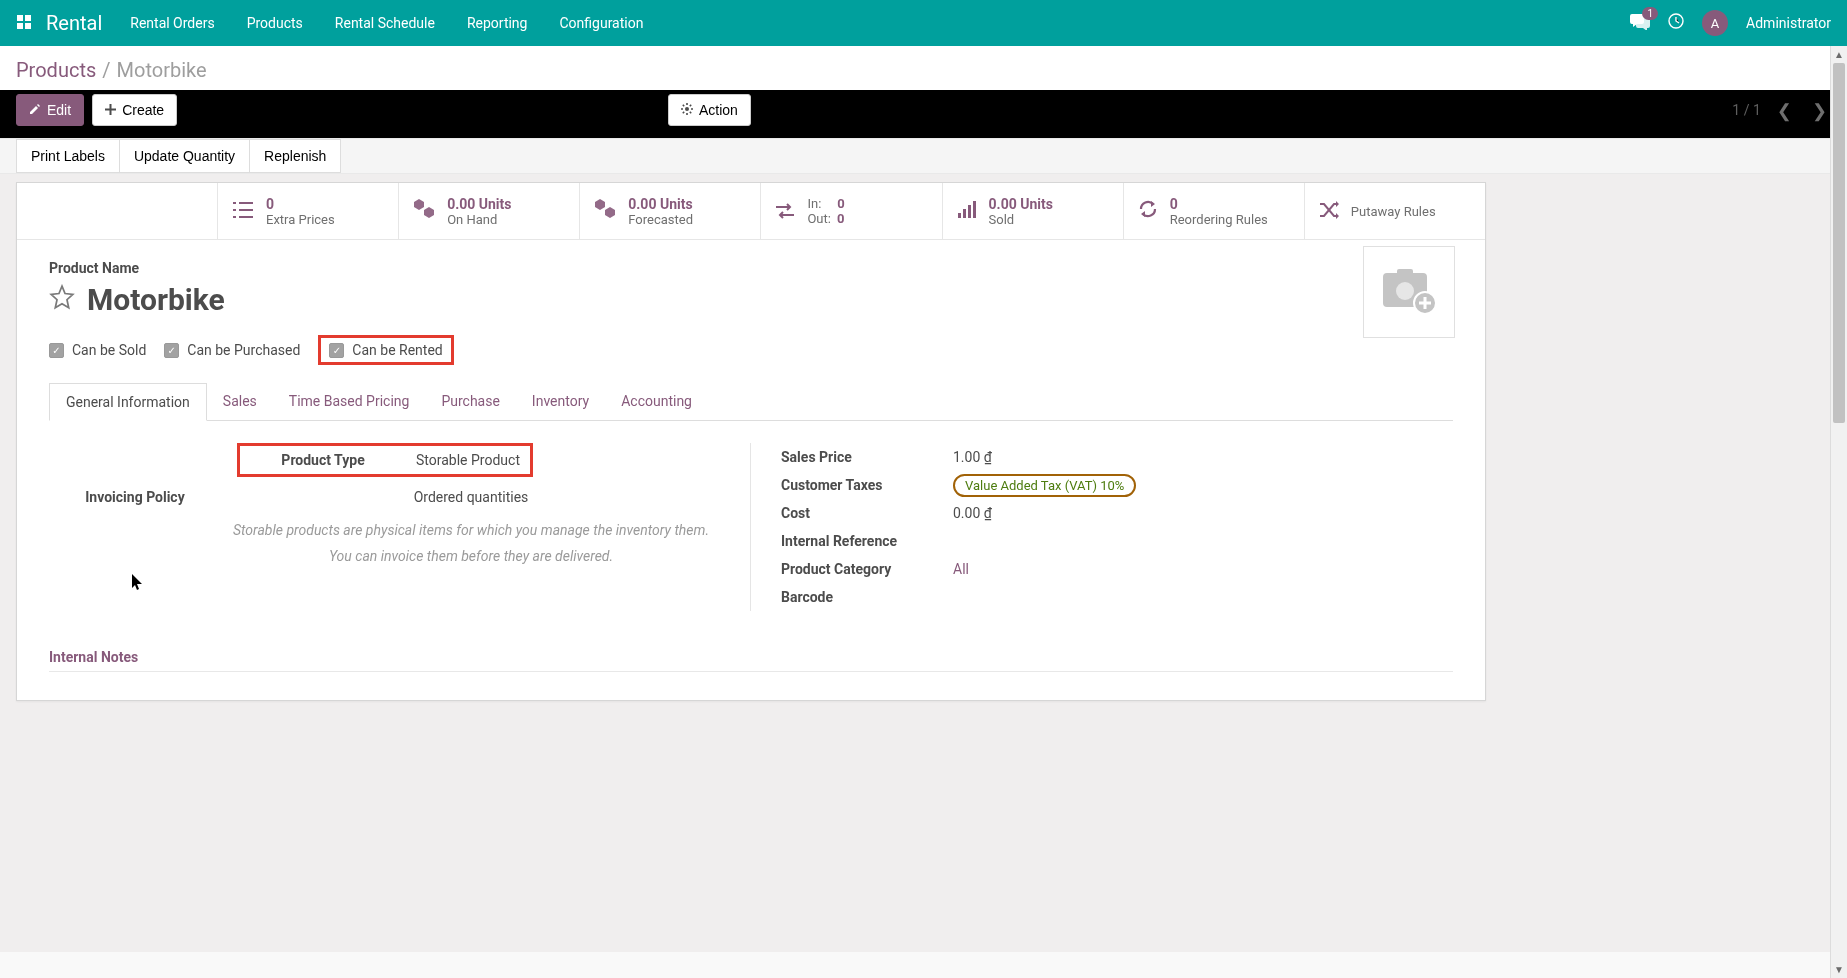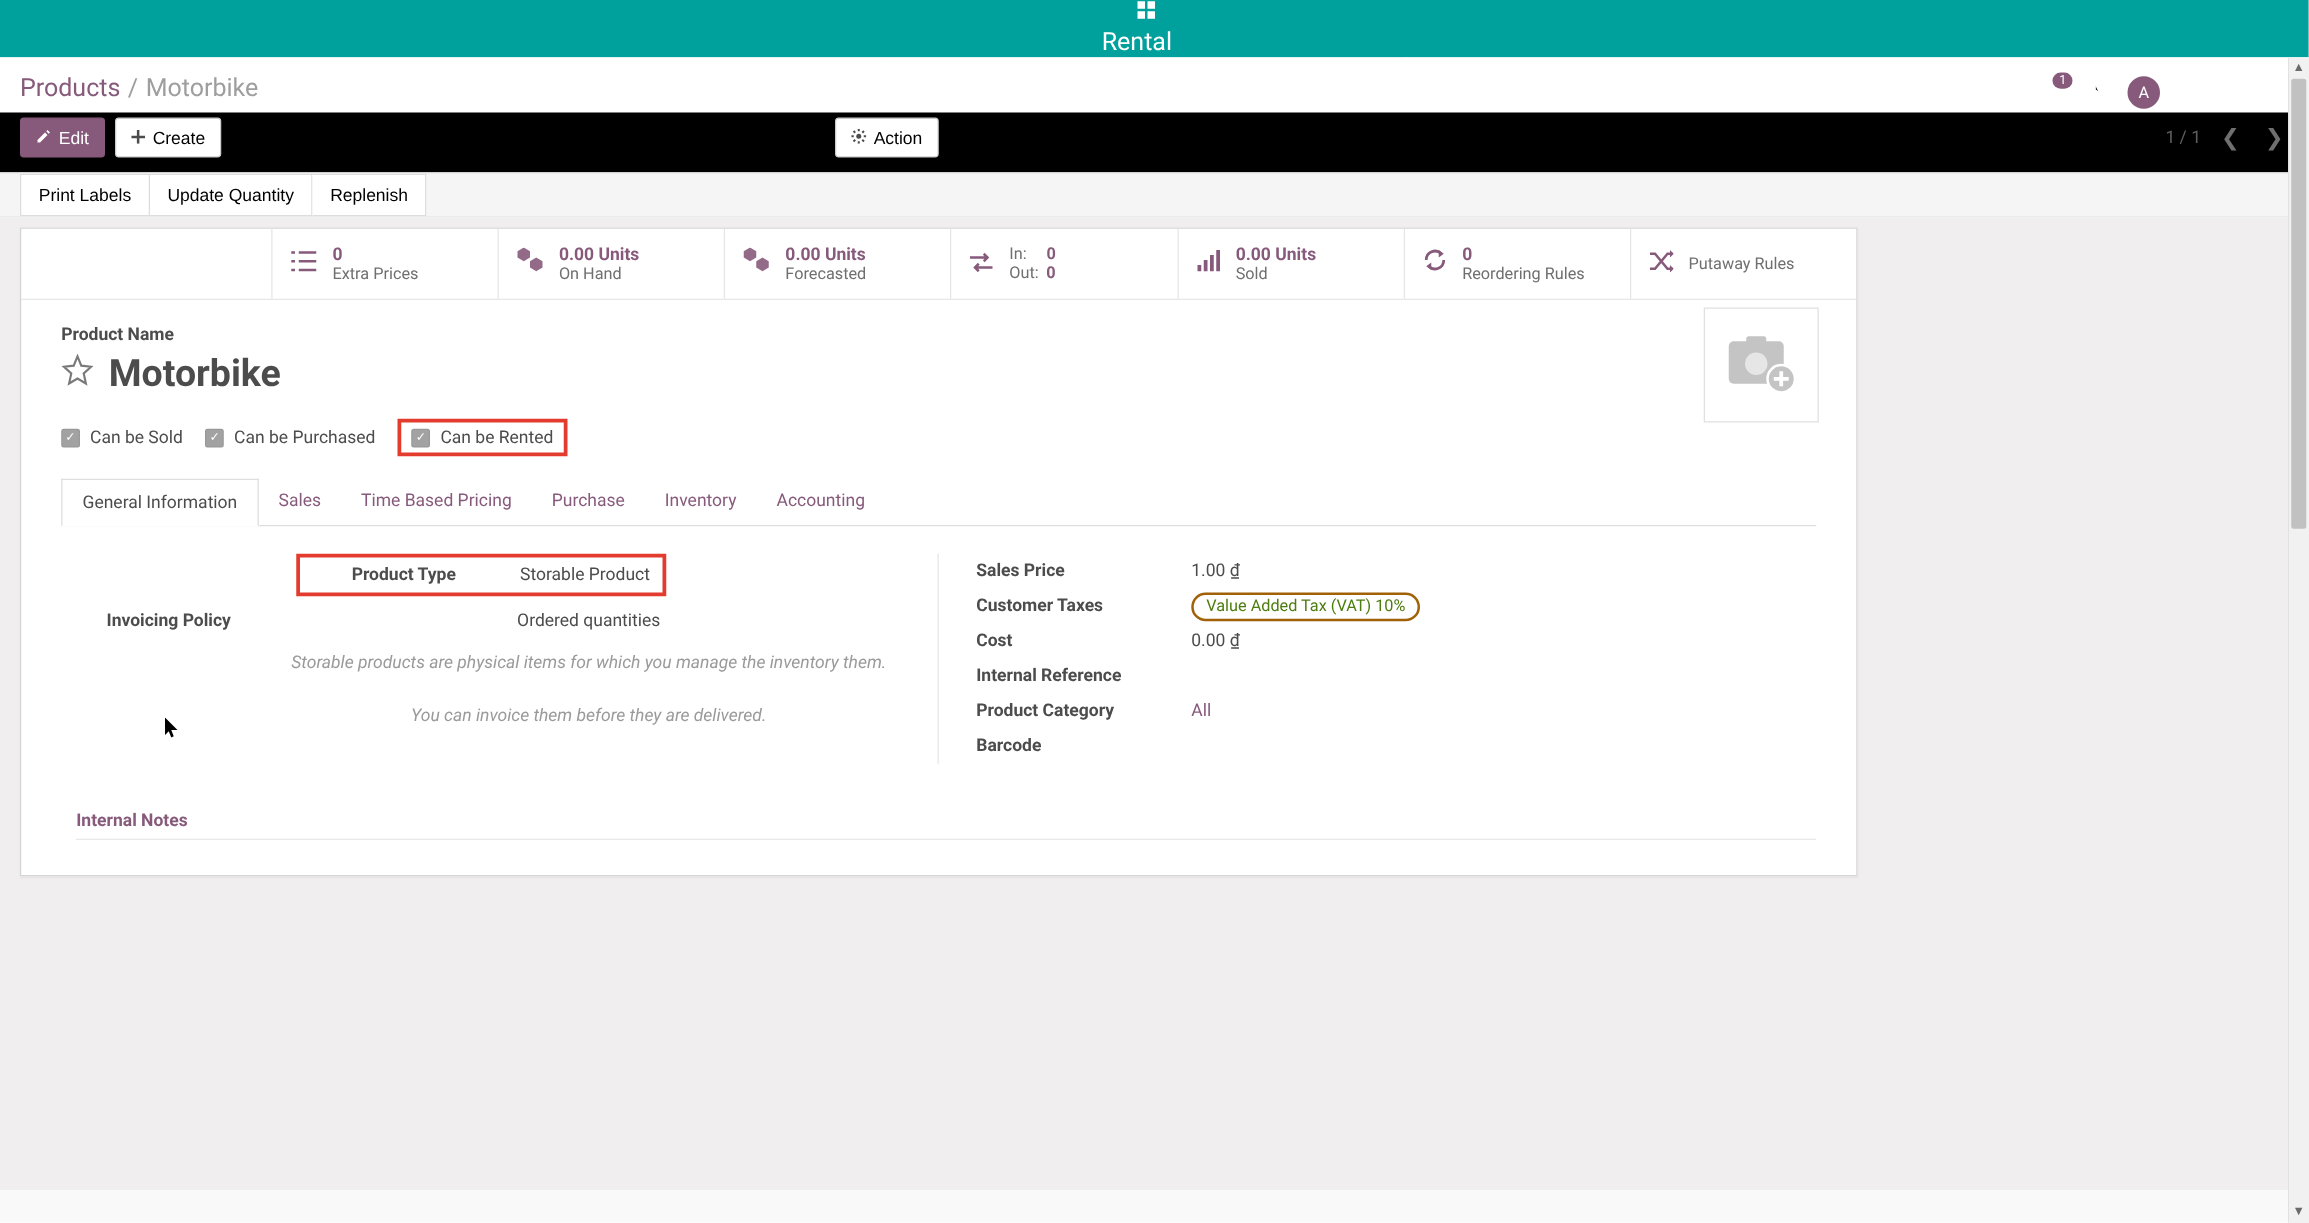--- a/index.html
+++ b/index.html
@@ -9,21 +9,20 @@
     color: #4c4c4c;
     font-size: 14px;
   }
   .topbar {
     background: #00A09D;
     height: 46px;
     display: flex;
     align-items: center;
     padding: 0 16px;
     color: white;
-    flex-direction: column;
   }
   .topbar .apps-icon { margin-right: 14px; font-size: 18px; cursor: pointer; }
   .topbar .brand { font-size: 20px; font-weight: 400; margin-right: 28px; }
   .topbar .navlinks { display: flex; gap: 32px; }
   .topbar .navlinks .link { color: white; cursor: pointer; font-size: 14px; }
   .topbar .right { margin-left: auto; display: flex; align-items: center; gap: 18px; }
   .chat-icon { position: relative; font-size: 18px; cursor: pointer; }
   .chat-badge {
     position:absolute; top:-6px; right:-8px; background:#875A7B;
     border-radius:8px; font-size:10px; padding:1px 5px; color:white;
@@ -130,21 +129,21 @@
   .kv-row { display:flex; padding:6px 0; }
   .kv-label { width:172px; font-weight:700; color:#4c4c4c; font-size:14px; }
   .kv-value { flex:1; color:#4c4c4c; font-size:14px; }
   .left-col { border-right:0; padding-right:20px; position:relative;text-align:center; }
   .left-col .divider { position:absolute; top:0; bottom:0; right:-10px; border-right:1px solid #e5e5e5; }
   .help-text { color:#9a9a9a; font-style:italic; font-size:14px; padding-left:172px; margin-top:8px; line-height:1.6; }
   .tax-badge {
     border:2px solid #a16207; border-radius:12px; padding:2px 10px; font-size:13px; color:#4d7c0f;
   }
   .link-val { color:#875A7B; }
-  .section-header { color:#875A7B; font-weight:700; font-size:14px; margin-top:28px; padding-bottom:6px; border-bottom:1px solid #e8e8e8;margin-left:12px; }
+  .section-header { color:#875A7B; font-weight:700; font-size:14px; margin-top:28px; padding-bottom:6px; border-bottom:1px solid #e8e8e8; }
   .red-border-row {
     border:3px solid #E33B2E; display:inline-flex; align-items:stretch; margin-bottom:6px;
   }
   .red-border-row .kv-label { padding:6px 10px 6px 8px; border-right:0 solid #E33B2E; width:168px; }
   .red-border-row .kv-value { padding:6px 10px 6px 8px; }
   .scrollbar-right {
     position:fixed; right:0; top:46px; bottom:0; width:17px; background:#f1f1f1;
     border-left:1px solid #dcdcdc;
   }
   .scrollbar-right .up, .scrollbar-right .down {
@@ -370,21 +369,21 @@
           <div class="col left-col">
             <div class="red-border-row">
               <span class="kv-label">Product Type</span>
               <span class="kv-value">Storable Product</span>
             </div>
             <div class="kv-row">
               <span class="kv-label">Invoicing Policy</span>
               <span class="kv-value">Ordered quantities</span>
             </div>
             <div class="help-text">Storable products are physical items for which you manage the inventory them.</div>
-            <div class="help-text" style="margin-top:21px">You can invoice them before they are delivered.</div>
+            <div class="help-text" style="margin-top:4px">You can invoice them before they are delivered.</div>
             <div class="divider"></div>
           </div>
 
           <div class="col">
             <div class="kv-row">
               <span class="kv-label">Sales Price</span>
               <span class="kv-value">1.00 ₫</span>
             </div>
             <div class="kv-row">
               <span class="kv-label">Customer Taxes</span>

